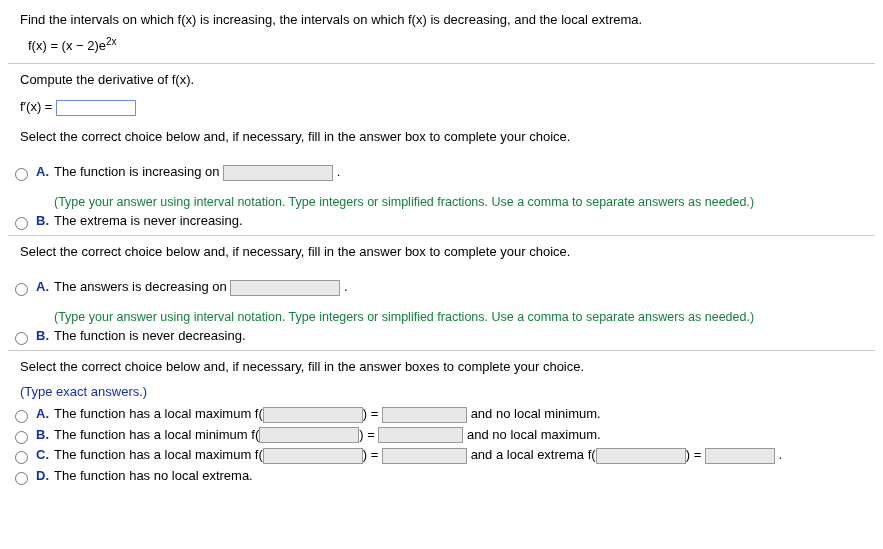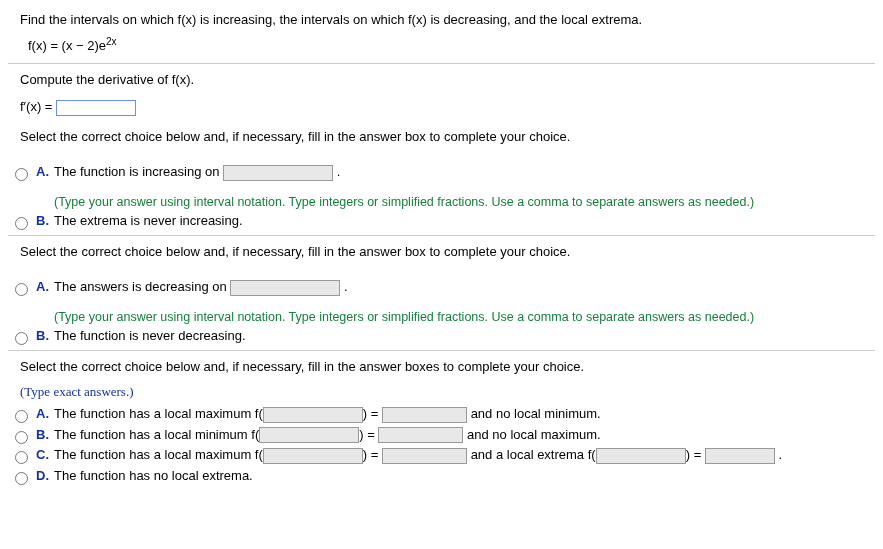--- a/index.html
+++ b/index.html
@@ -56,21 +56,21 @@
   .option .marker {
     display: inline-block;
     width: 18px;
     font-weight: bold;
     color: #1331a0;
     margin-left: 4px;
   }
   .option .content {
     flex: 1;
   }
-  .blue { color: #1331a0; font-family: Liberation Serif, serif; }
+  .blue { color: #1331a0; }
   .hint {
     color: #15803d;
     font-size: 12.5px;
     margin-top: 14px;
   }
   .sep {
     border-top: 1px solid #ccc;
     margin: 6px 0;
   }
 </style>

